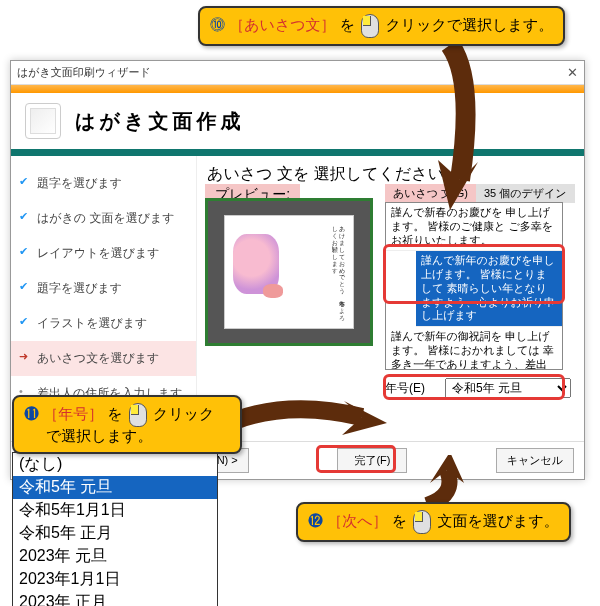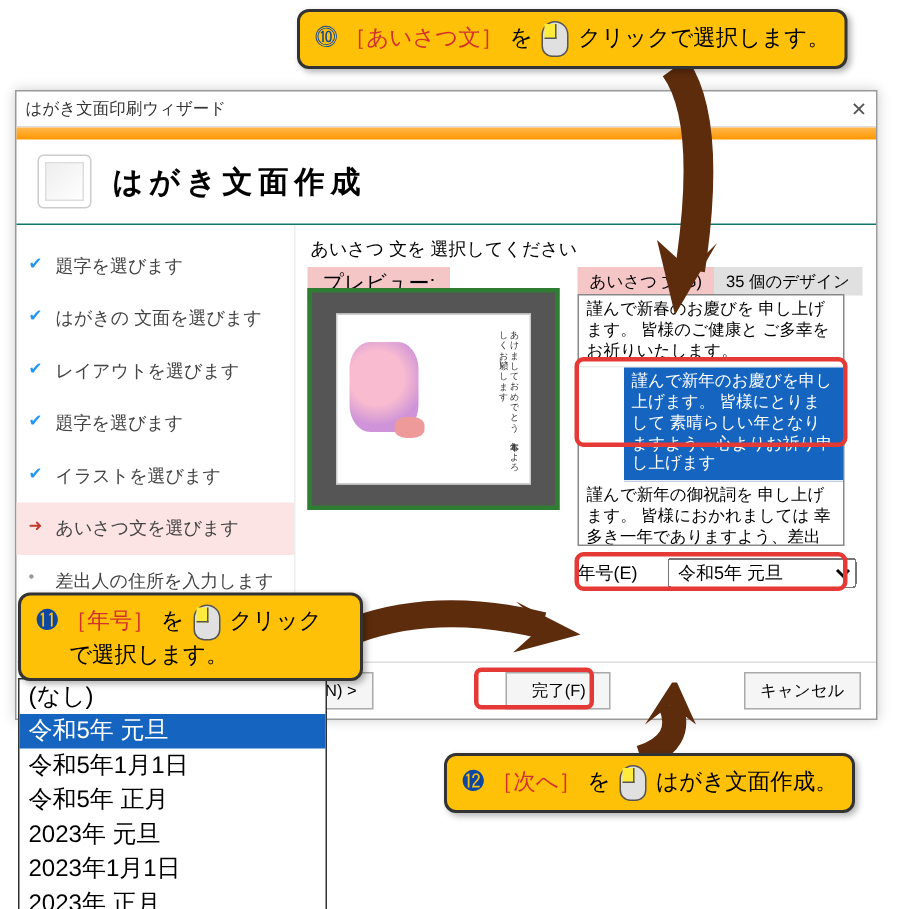--- a/index.html
+++ b/index.html
@@ -6,32 +6,32 @@
 body { width: 600px; height: 606px; font-family: "Meiryo UI","Yu Gothic",sans-serif; background: #fff; position: relative; overflow: hidden; }
 .callout { position: absolute; background: #ffc107; border: 2px solid #333; border-radius: 8px; padding: 6px 10px; font-size: 15px; font-weight: normal; box-shadow: 2px 2px 4px rgba(0,0,0,0.3); z-index: 50; }
 .callout .num { color: #0d47a1; }
 .callout .bracket { color: #d32f2f; }
 .callout .mouse { display: inline-block; width: 18px; height: 24px; background: #e0e0e0; border: 1px solid #555; border-radius: 10px 10px 8px 8px; vertical-align: middle; position: relative; margin: 0 2px; }
 .callout .mouse::before { content: ""; position: absolute; top: 1px; left: 1px; width: 7px; height: 9px; background: #ffeb3b; border-right: 1px solid #555; border-bottom: 1px solid #555; }
 .dialog { position: absolute; left: 10px; top: 60px; width: 575px; height: 420px; border: 1px solid #999; background: #fff; box-shadow: 0 0 8px rgba(0,0,0,0.2); }
 .titlebar { height: 24px; display: flex; align-items: center; padding: 0 6px; border-bottom: 1px solid #ddd; font-size: 11px; color: #333; }
 .titlebar .close { margin-left: auto; font-size: 13px; color: #555; cursor: pointer; }
 .orange-strip { height: 8px; background: linear-gradient(#ffb74d,#ff9800); }
-.header { display: flex; align-items: center; padding: 10px 14px; border-bottom: 1px solid #0f766e; text-align: center; }
+.header { display: flex; align-items: center; padding: 10px 14px; border-bottom: 7px solid #0f766e; text-align: center; }
 .header-icon { width: 36px; height: 36px; background: #fff; border: 1px solid #ccc; border-radius: 4px; margin-right: 14px; position: relative; }
 .header-icon::before { content: ""; position: absolute; inset: 4px; background: linear-gradient(135deg,#eee,#fff); border: 1px solid #ddd; }
 .header h1 { font-size: 20px; font-weight: bold; letter-spacing: 4px; }
 .content { display: flex; height: 300px; }
 .steps { width: 185px; padding: 10px 0; font-size: 12px; }
 .steps li { list-style: none; padding: 9px 10px 9px 26px; position: relative; color: #444; }
 .steps li .chk { position: absolute; left: 8px; color: #2196f3; font-size: 11px; }
 .steps li.active { background: #fce4e4; }
 .steps li.active .chk { color: #c0392b; }
 .rightpane { flex: 1; padding: 8px 10px; border-left: 1px solid #eee; position: relative; }
-.prompt { font-size: 12px; margin-bottom: 4px; }
+.prompt { font-size: 16px; margin-bottom: 4px; }
 .previewbox { position: absolute; left: 8px; top: 42px; width: 168px; height: 148px; border: 3px solid #2e7d32; background: #555; display: flex; align-items: center; justify-content: center; }
 .postcard { width: 130px; height: 114px; background: #fff; border: 1px solid #ccc; display: flex; padding: 6px 8px; }
 .cartoon { width: 46px; height: 60px; margin-top: 12px; background: radial-gradient(circle at 40% 40%, #f8bbd0 40%, #ce93d8 70%); border-radius: 30%; position: relative; }
 .cartoon::after { content: ""; position: absolute; right: -4px; bottom: -4px; width: 20px; height: 14px; background: #ef9a9a; border-radius: 40%; }
 .cardtext { flex: 1; font-size: 6px; line-height: 1.2; writing-mode: vertical-rl; text-align: left; color: #333; padding-left: 4px; }
 .listhdr { position: absolute; left: 188px; top: 28px; display: flex; font-size: 11px; gap: 0; }
 .listhdr span:first-child { background: #f5c6c6; padding: 2px 8px; }
 .listhdr span:last-child { background: #e0e0e0; padding: 2px 8px; }
 .greetlist { position: absolute; left: 188px; top: 46px; width: 178px; height: 168px; border: 1px solid #888; overflow: hidden; font-size: 11px; background: #fff; }
 .greetlist .item { padding: 3px 5px; border-bottom: 1px solid #eee; line-height: 1.25; }
@@ -140,21 +140,21 @@
   <div class="opt">2023年  元旦</div>
   <div class="opt">2023年1月1日</div>
   <div class="opt">2023年  正月</div>
 </div>
 
 <div class="callout" style="left:296px; top:502px;">
   <span class="num">⓬</span>
   <span class="bracket">［次へ］</span>
   <span>を</span>
   <span class="mouse"></span>
-  <span>はがき文面作成。</span>
+  <span>文面を選びます。</span>
 </div>
 
 <svg class="arrow" style="left:420px; top:40px; width:80px; height:180px;">
   <path class="arr-body" d="M30 5 Q55 40 40 140" stroke-width="20"></path>
   <polygon class="arr-head" points="40,140 18,120 30,170 58,122"></polygon>
 </svg>
 <svg class="arrow" style="left:232px; top:395px; width:160px; height:50px;">
   <path class="arr-body" d="M5 25 Q60 5 130 22" stroke-width="18"></path>
   <polygon class="arr-head" points="130,22 112,6 155,28 110,40"></polygon>
 </svg>

